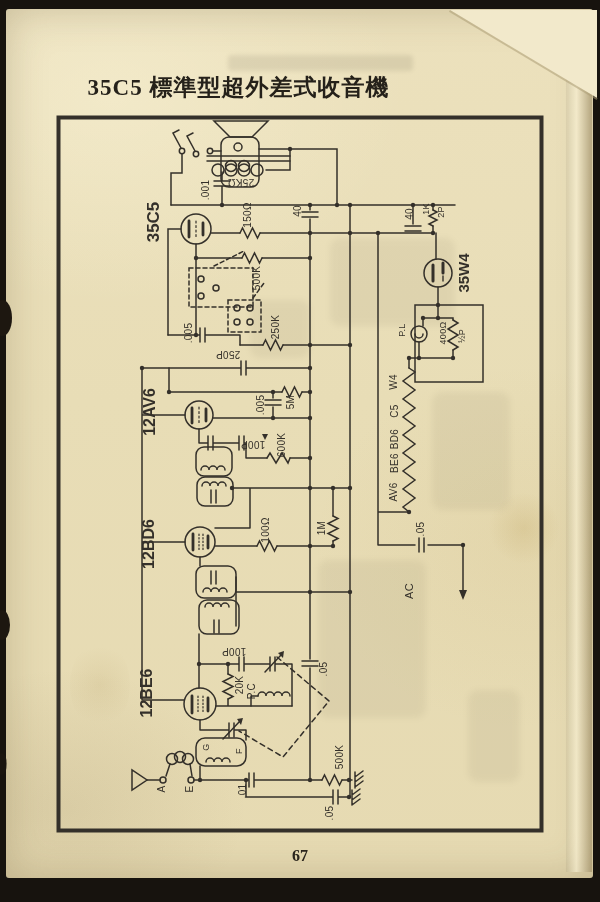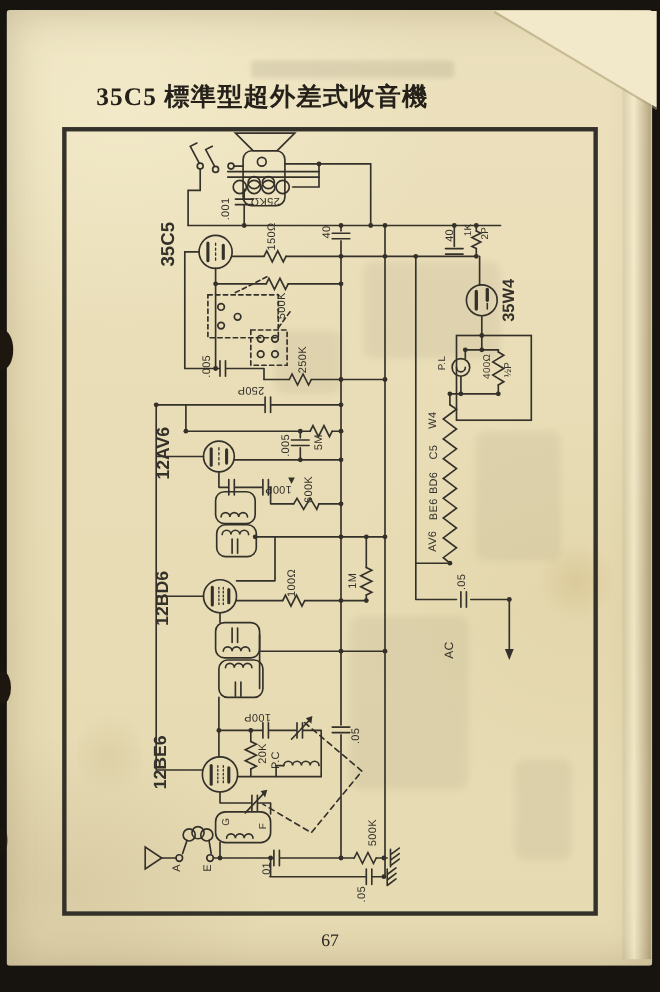--- a/index.html
+++ b/index.html
@@ -38,21 +38,21 @@
   .smudge{position:absolute;background:#57503c;opacity:.12;filter:blur(2px);border-radius:4px;}
   .stain{position:absolute;border-radius:50%;}
 
   .title{
     position:absolute;left:0;top:72px;width:477px;text-align:center;
     font-family:"Liberation Serif",serif;font-weight:700;font-size:23px;
     color:#25211a;letter-spacing:1px;
   }
   .pageno{
     position:absolute;left:0;top:847px;width:600px;text-align:center;
-    font-family:"Liberation Serif",serif;font-weight:400;font-size:16px;color:#2a251d;
+    font-family:"Liberation Serif",serif;font-weight:700;font-size:16px;color:#2a251d;
   }
   svg.sch{position:absolute;left:0;top:0;}
   .lbl{
     position:absolute;white-space:nowrap;color:#34302a;
     transform:translate(-50%,-50%) rotate(-90deg);
     letter-spacing:.3px;line-height:1;
   }
   .lbl.r180{transform:translate(-50%,-50%) rotate(180deg);}
   .lbl.b{font-weight:700;letter-spacing:0;}
 </style>

